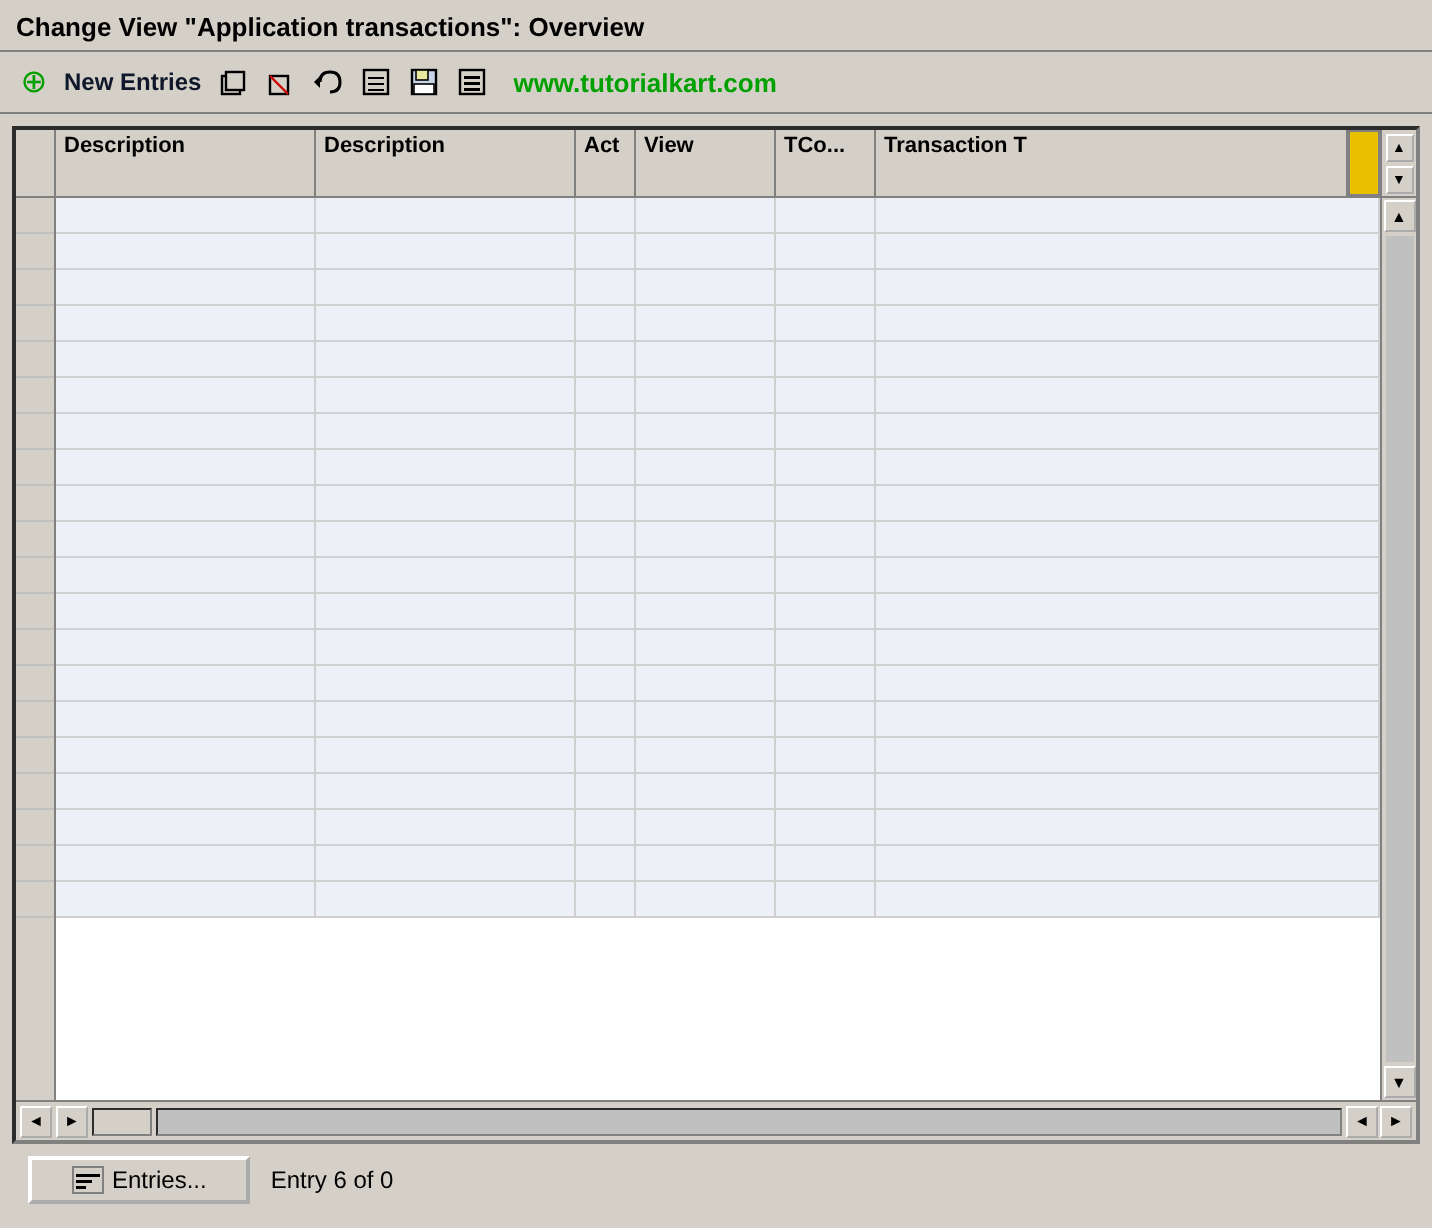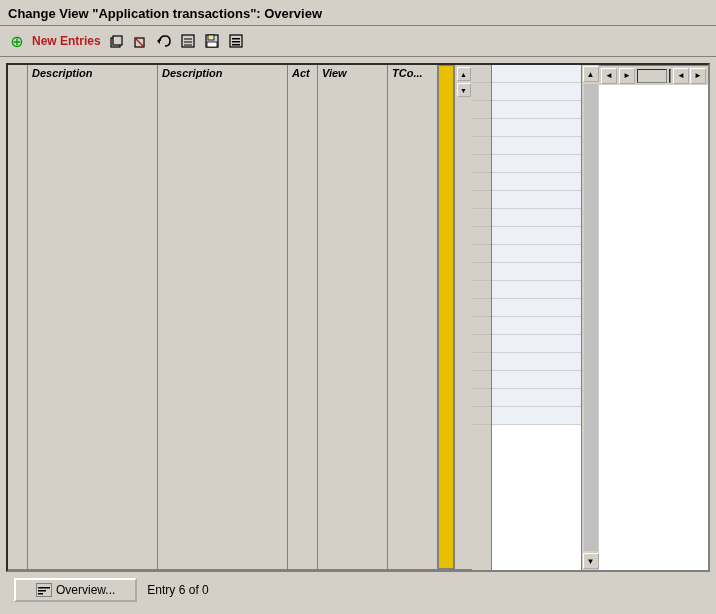--- a/index.html
+++ b/index.html
@@ -48,21 +48,21 @@
       border: 1px solid transparent;
       background: #d4d0c8;
       font-size: 14px;
     }
 
     .toolbar-label {
       font-size: 12px;
       font-weight: bold;
       margin: 0 2px;
       cursor: pointer;
-      color: #b91c1c;
+      color: #0f172a;
     }
 
     .watermark {
       color: #00a000;
       font-size: 13px;
       font-weight: bold;
       margin-left: 8px;
     }
 
     .content-area {
@@ -70,24 +70,23 @@
       padding: 6px;
       display: flex;
       flex-direction: column;
     }
 
     .grid-container {
       flex: 1;
       border: 2px inset #808080;
       background: #fff;
       display: flex;
-      flex-direction: row;
+      flex-direction: column;
       overflow: hidden;
       position: relative;
-      font-style: italic;
     }
 
     .grid-header {
       display: flex;
       background: #d4d0c8;
       border-bottom: 1px solid #808080;
       position: relative;
     }
 
     .col-selector-header {
@@ -318,32 +317,34 @@
     </div>
     <div class="toolbar-btn" title="More">
       <svg width="16" height="16" viewBox="0 0 16 16">
           <rect x="2" y="2" width="12" height="12" fill="#d4d0c8" stroke="#000" stroke-width="1.2"></rect>
           <rect x="4" y="5" width="8" height="1.5" fill="#000"></rect>
           <rect x="4" y="8" width="8" height="1.5" fill="#000"></rect>
           <rect x="4" y="11" width="8" height="1.5" fill="#000"></rect>
         </svg>
     </div>
 
+    <span class="watermark">www.tutorialkart.com</span>
   </div>
 
   <div class="content-area">
     <div class="grid-container">
 
       <div class="grid-header">
         <div class="col-selector-header"></div>
         <div class="col-header col-desc1">Description</div>
         <div class="col-header col-desc2">Description</div>
         <div class="col-header col-act">Act</div>
         <div class="col-header col-name">View</div>
         <div class="col-header col-tco">TCo...</div>
+        <div class="col-header" style="flex:1;">Transaction T</div>
         <div class="col-header-icon" style="width:16px;min-width:16px;"></div>
         <div style="width:18px; min-width:18px; background:#d4d0c8; border-left:1px solid #808080; display:flex; flex-direction:column; align-items:center; justify-content:flex-start; padding-top:1px;">
           <div class="scroll-btn" style="width:14px;height:14px;font-size:7px;">▲</div>
           <div class="scroll-btn" style="width:14px;height:14px;font-size:7px;">▼</div>
         </div>
       </div>
 
       <div class="grid-body">
 
         <div class="row-selectors">
@@ -555,19 +556,19 @@
 
     <div class="bottom-bar">
       <button class="position-btn">
         <div class="position-icon">
           <svg width="12" height="10" viewBox="0 0 12 10">
               <rect x="0" y="2" width="12" height="1.5" fill="#000"></rect>
               <rect x="0" y="5" width="8" height="1.5" fill="#000"></rect>
               <rect x="0" y="8" width="5" height="1.5" fill="#000"></rect>
             </svg>
         </div>
-        <span>Overview...</span>
+        <span>Entries...</span>
       </button>
       <span class="entry-info">Entry 6 of 0</span>
     </div>
   </div>
 
 </div>
 
 </body></html>

